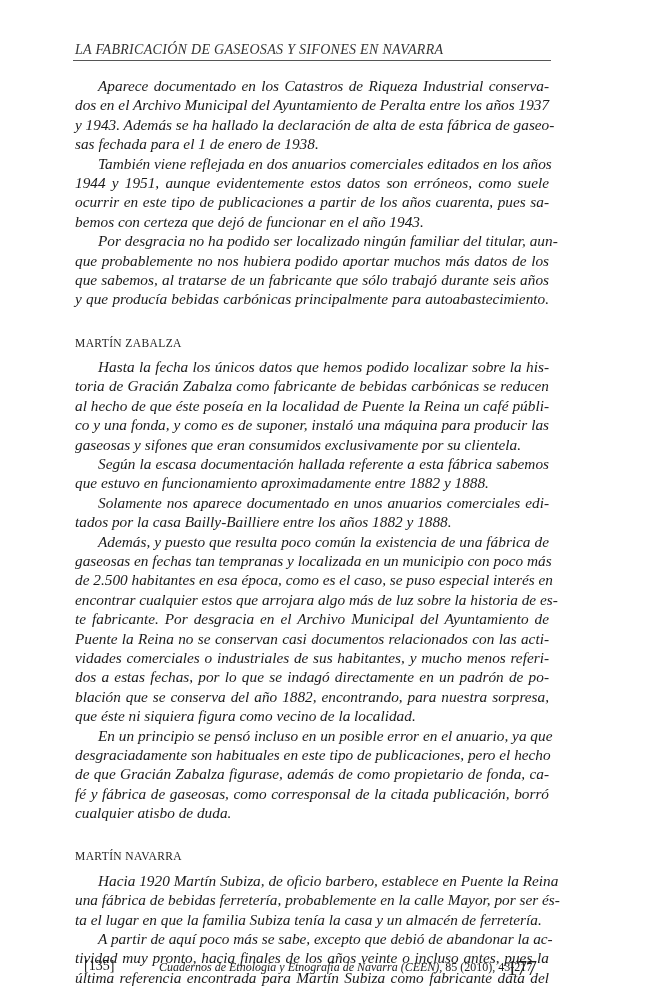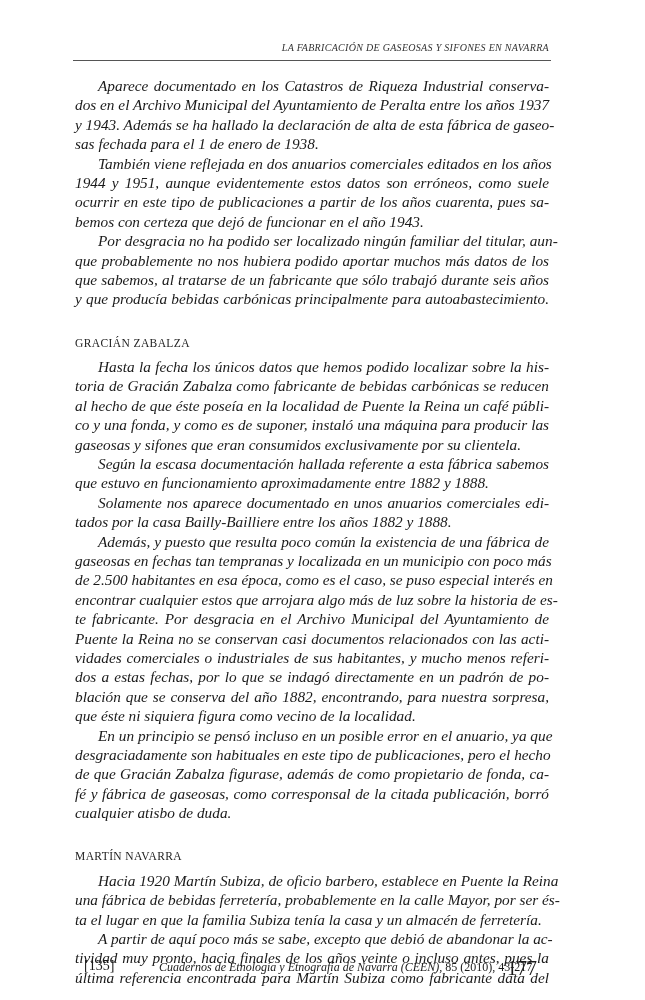--- a/index.html
+++ b/index.html
@@ -1,18 +1,18 @@
 <!DOCTYPE html>
 <html><head>
 <meta charset="utf-8">
 <style>
   html, body { margin: 0; padding: 0; background: #ffffff; }
   body { width: 645px; height: 1000px; position: relative; overflow: hidden; }
   .page { position: absolute; left: 0; top: 0; width: 645px; height: 1000px; background: #fff; color: #1a1a1a; font-family: "Liberation Serif", "DejaVu Serif", serif; }
-  .running-head { position: absolute; left: 75px; width: 474px; top: 42px; text-align: right; font-style: italic; font-size: 10px; letter-spacing: 0.3px; color: #333; }
+  .running-head { position: absolute; left: 75px; width: 474px; top: 42px; text-align: left; font-style: italic; font-size: 14px; letter-spacing: 0.3px; color: #333; }
   .head-rule { position: absolute; left: 73px; width: 478px; top: 60px; height: 0; border-top: 1px solid #555; }
   .body { position: absolute; left: 75px; width: 474px; top: 76px; font-size: 15.3px; line-height: 19.4px; }
   .line { display: block; text-align: justify; text-align-last: justify; height: 19.4px; white-space: nowrap; overflow: visible; font-style: italic; }
   .line.last { text-align-last: left; }
   .line.indent { text-indent: 23px; }
   .gap { height: 19px; }
   .section-title { font-weight: bold; font-size: 15.5px; height: 19.4px; margin-top: 4px; }
   .subsection { font-size: 11.5px; letter-spacing: 0.4px; height: 19.4px; margin-top: 6px; margin-bottom: 4px; color: #222; }
   .footer { position: absolute; left: 75px; width: 474px; top: 958px; height: 20px; font-size: 13px; }
   .footer .ref { position: absolute; left: 9px; top: 0; font-size: 14px; }
@@ -46,21 +46,21 @@
 
     <div class="para">
       <span class="line indent">Por desgracia no ha podido ser localizado ningún familiar del titular, aun-</span>
       <span class="line">que probablemente no nos hubiera podido aportar muchos más datos de los</span>
       <span class="line">que sabemos, al tratarse de un fabricante que sólo trabajó durante seis años</span>
       <span class="line">y que producía bebidas carbónicas principalmente para autoabastecimiento.</span>
     </div>
 
     <div class="gap"></div>
 
-    <div class="subsection">GRACIÁN ZABALZA</div>
+    <div class="subsection">MARTÍN ZABALZA</div>
 
     <div class="para">
       <span class="line indent">Hasta la fecha los únicos datos que hemos podido localizar sobre la his-</span>
       <span class="line">toria de Gracián Zabalza como fabricante de bebidas carbónicas se reducen</span>
       <span class="line">al hecho de que éste poseía en la localidad de Puente la Reina un café públi-</span>
       <span class="line">co y una fonda, y como es de suponer, instaló una máquina para producir las</span>
       <span class="line last">gaseosas y sifones que eran consumidos exclusivamente por su clientela.</span>
     </div>
 
     <div class="para">

